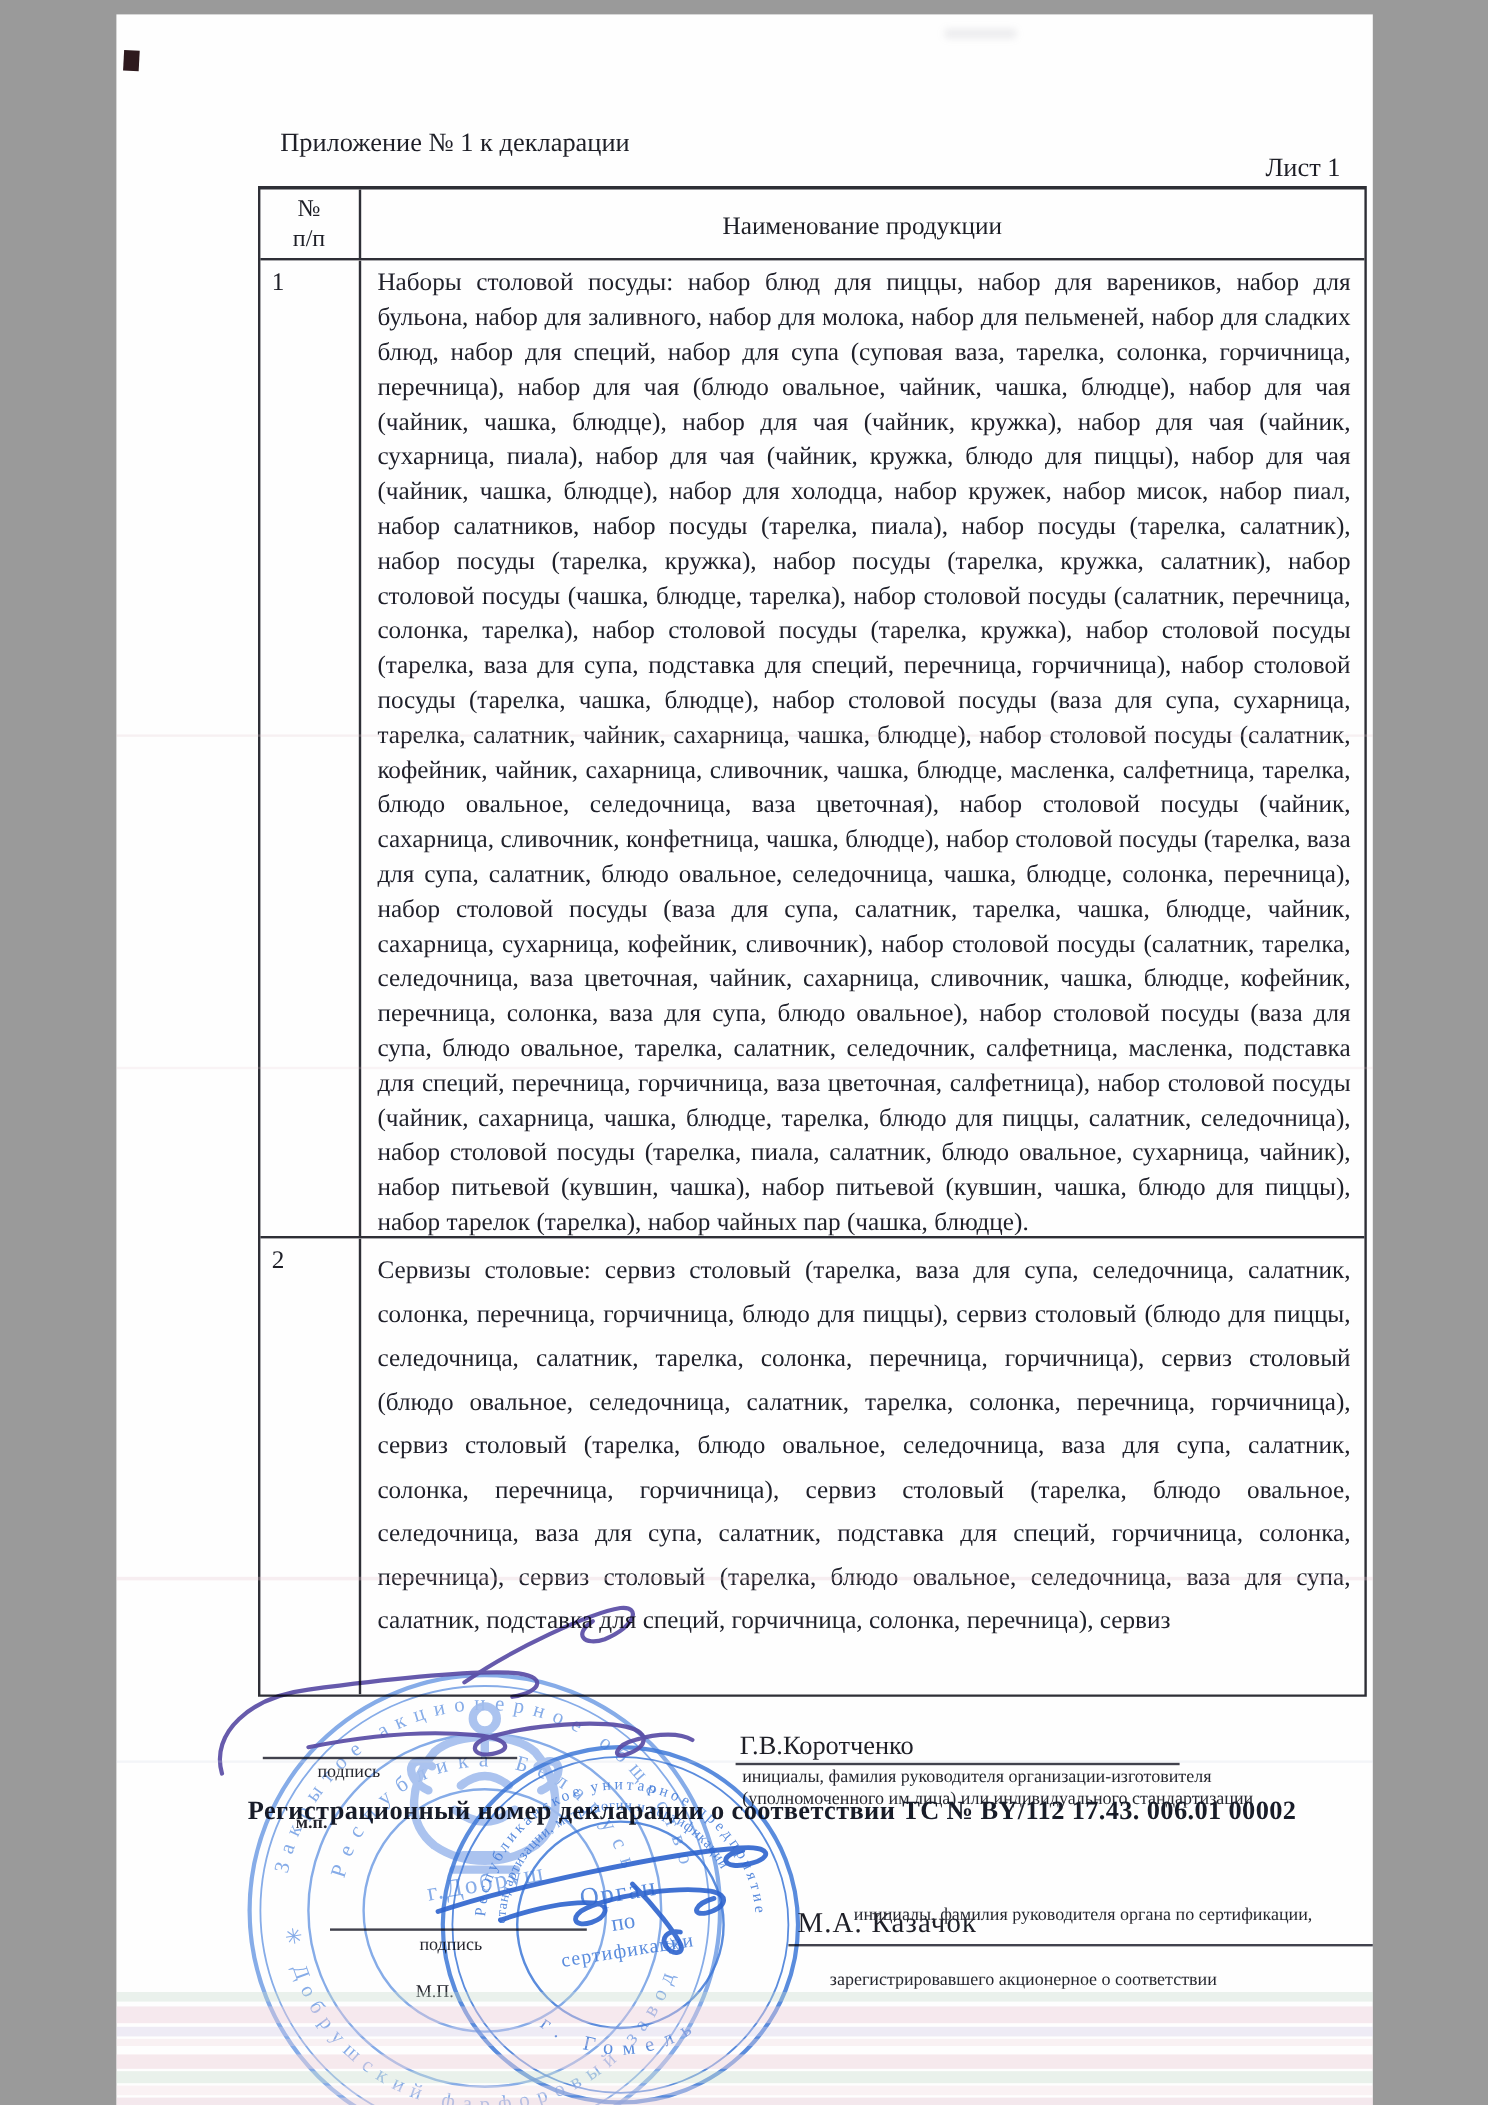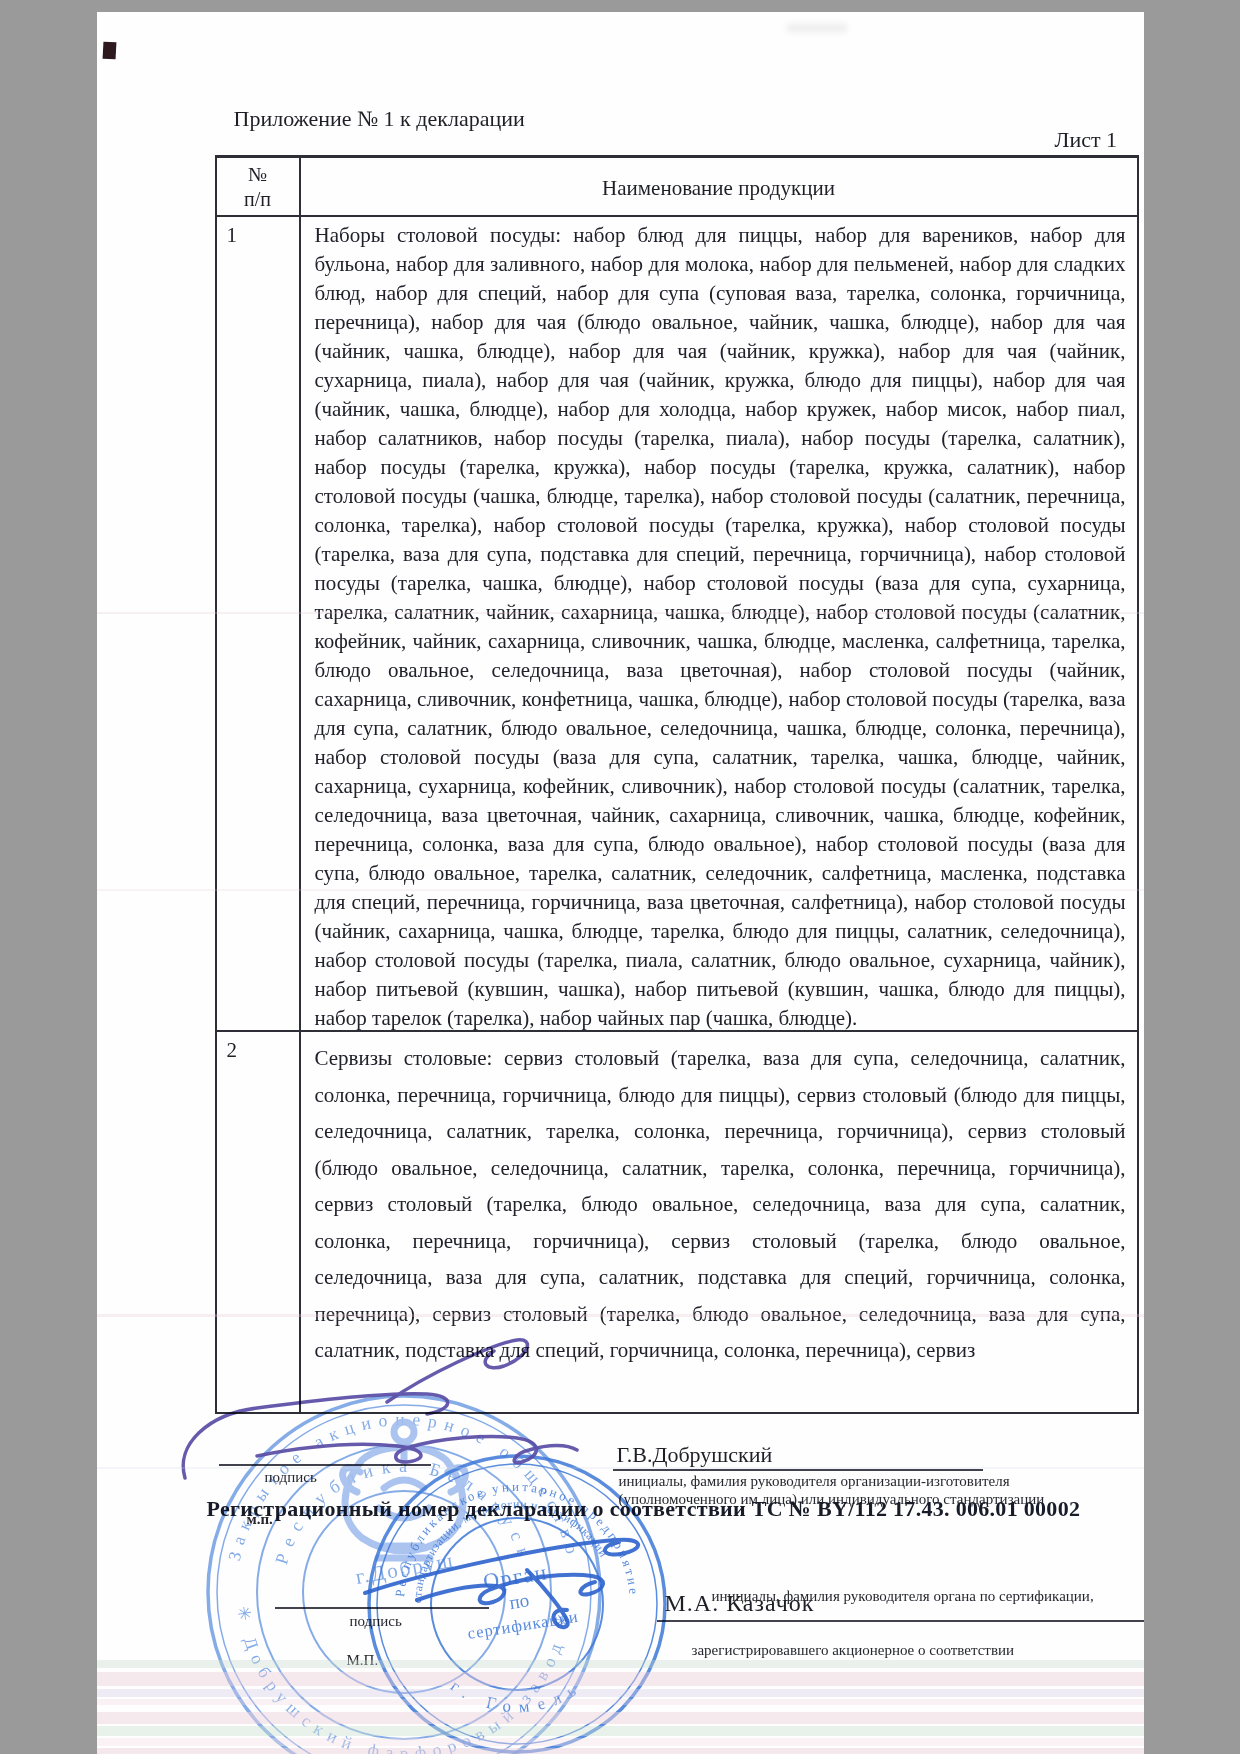--- a/index.html
+++ b/index.html
@@ -70,21 +70,21 @@
     <div class="row body r2">
       <div class="c1">2</div>
       <div class="c2 txt">Сервизы столовые: сервиз столовый (тарелка, ваза для супа, селедочница, салатник, солонка, перечница, горчичница, блюдо для пиццы), сервиз столовый (блюдо для пиццы, селедочница, салатник, тарелка, солонка, перечница, горчичница), сервиз столовый (блюдо овальное, селедочница, салатник, тарелка, солонка, перечница, горчичница), сервиз столовый (тарелка, блюдо овальное, селедочница, ваза для супа, салатник, солонка, перечница, горчичница), сервиз столовый (тарелка, блюдо овальное, селедочница, ваза для супа, салатник, подставка для специй, горчичница, солонка, перечница), сервиз столовый (тарелка, блюдо овальное, селедочница, ваза для супа, салатник, подставка для специй, горчичница, солонка, перечница), сервиз</div>
     </div>
   </div>
 
   <div class="sig-line" style="left:122px;top:1452px;width:212px;height:1.5px;"></div>
   <div class="abs small" style="left:168px;top:1457px;">подпись</div>
   <div class="abs small" style="left:150px;top:1499px;font-weight:bold;">м.п.</div>
 
-  <div class="abs name" style="left:520px;top:1430px;">Г.В.Добрушский</div>
+  <div class="abs name" style="left:520px;top:1430px;">Г.В.Коротченко</div>
   <div class="sig-line" style="left:516px;top:1457px;width:370px;height:1.5px;"></div>
   <div class="abs small" style="left:522px;top:1461px;">инициалы, фамилия руководителя организации-изготовителя</div>
   <div class="abs small" style="left:522px;top:1479px;">(уполномоченного им лица) или индивидуального стандартизации</div>
 
   <div class="abs reg">Регистрационный номер декларации о соответствии ТС № BY/112 17.43. 006.01 00002</div>
 
   <div class="sig-line" style="left:178px;top:1595px;width:214px;"></div>
   <div class="abs small" style="left:253px;top:1601px;">подпись</div>
   <div class="abs small" style="left:250px;top:1640px;">М.П.</div>
 

